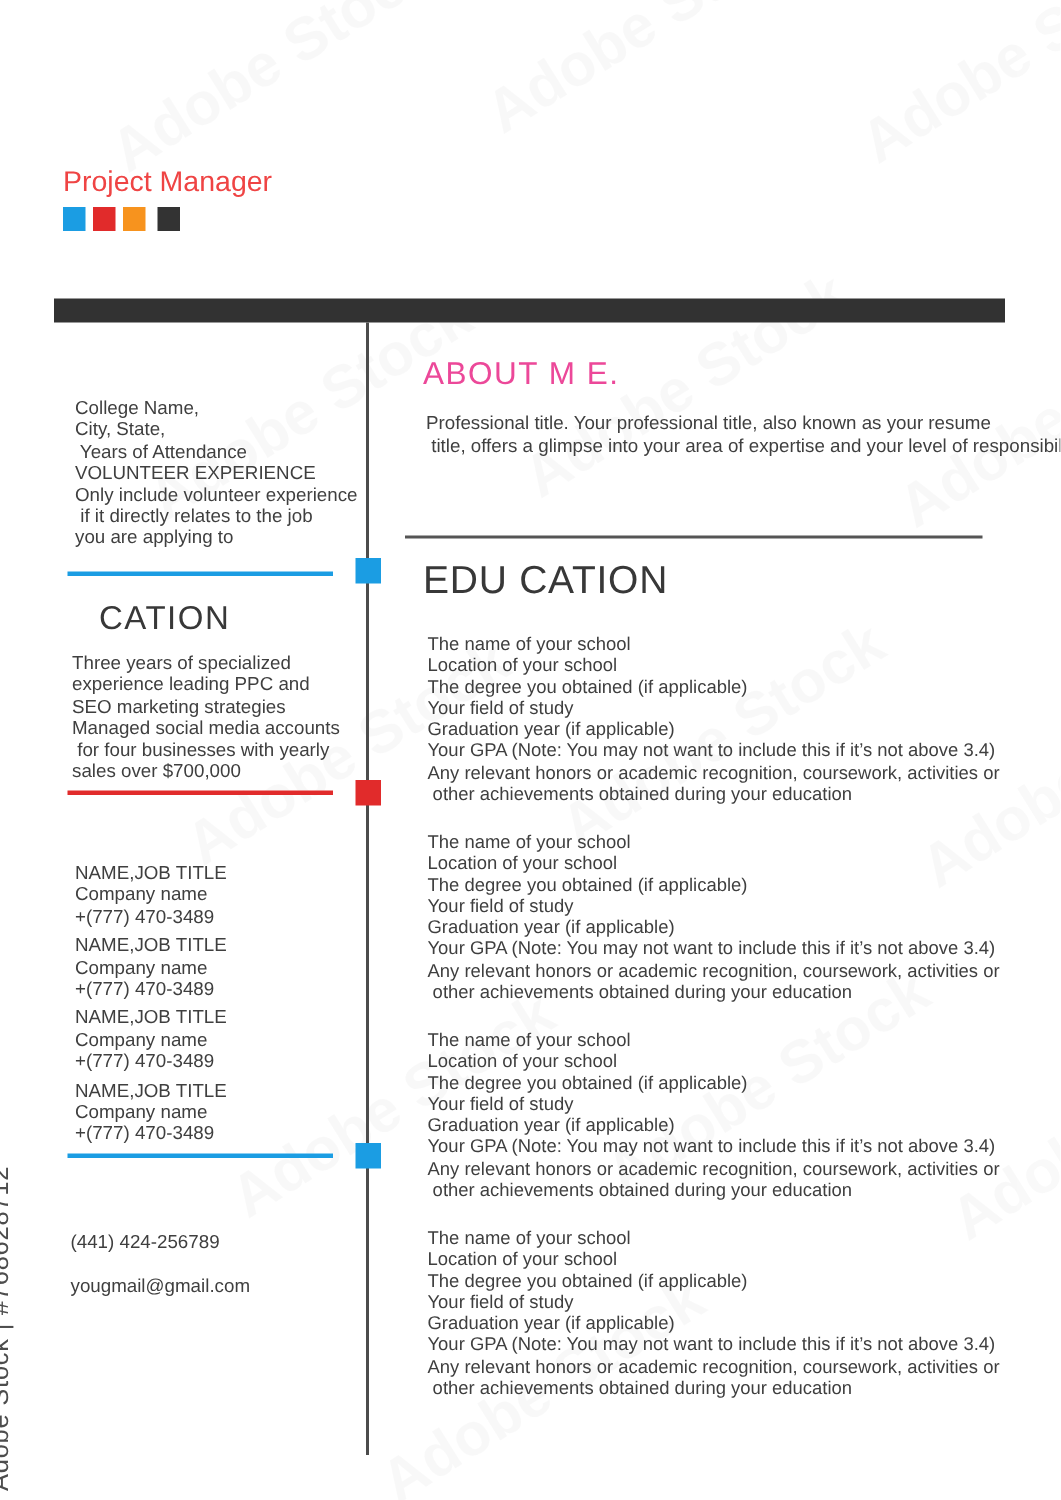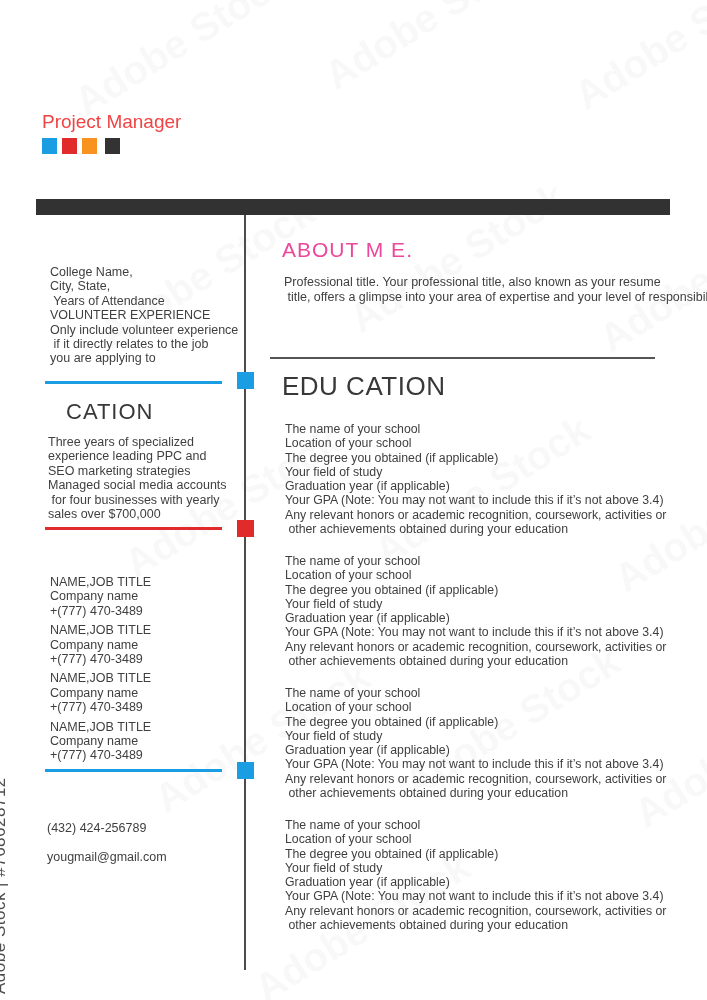--- a/index.html
+++ b/index.html
@@ -127,21 +127,21 @@
 +(777) 470-3489</div>
     <div class="body-sm lines ref-entry">NAME,JOB TITLE
 Company name
 +(777) 470-3489</div>
     <div class="body-sm lines ref-entry">NAME,JOB TITLE
 Company name
 +(777) 470-3489</div>
   </div>
   <div class="abs rule rule-3" style="background: rgb(27, 157, 227);"></div>
 
-  <div class="abs phone">(432) 424-256789</div>
+  <div class="abs phone">(441) 424-256789</div>
   <div class="abs email">yougmail@gmail.com</div>
 
   <div class="abs about-h">ABOUT M E.</div>
   <div class="abs lines about-body">Professional title. Your professional title, also known as your resume
  title, offers a glimpse into your area of expertise and your level of responsibility</div>
   <div class="abs about-rule"></div>
 
   <div class="abs eduR-h">EDU CATION</div>
   <div class="abs lines edu-block blk1">The name of your school
 Location of your school

